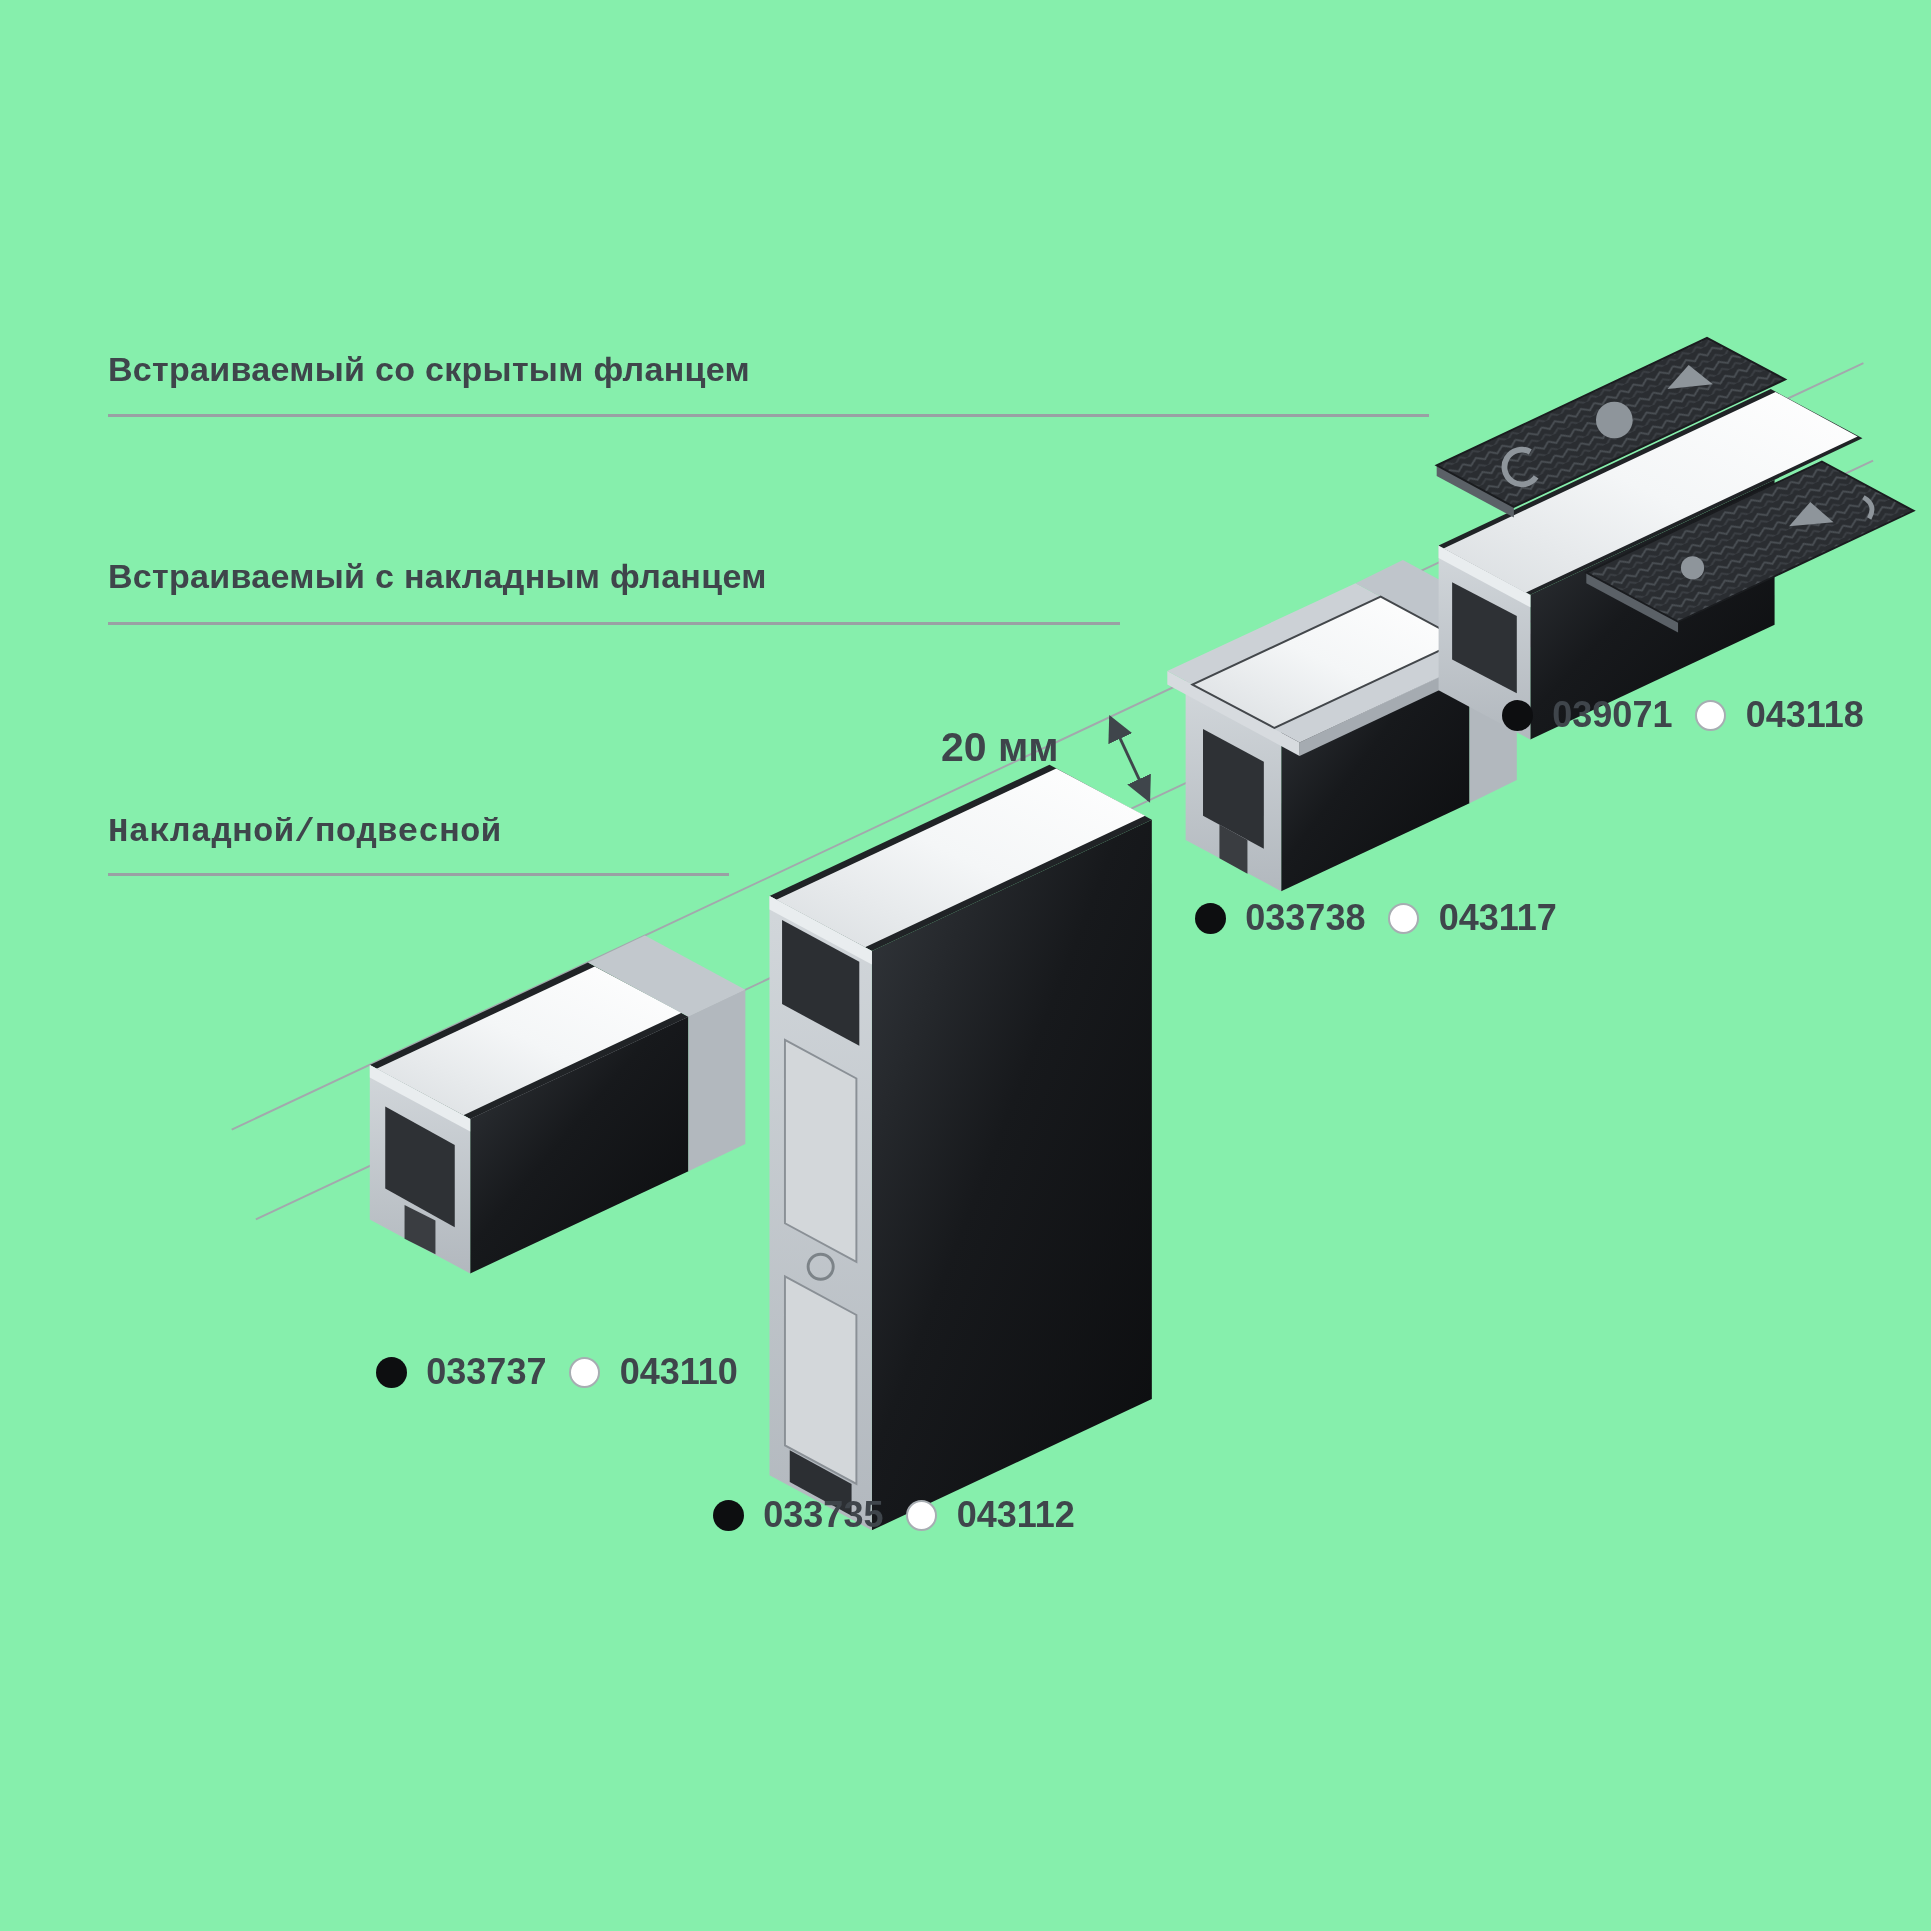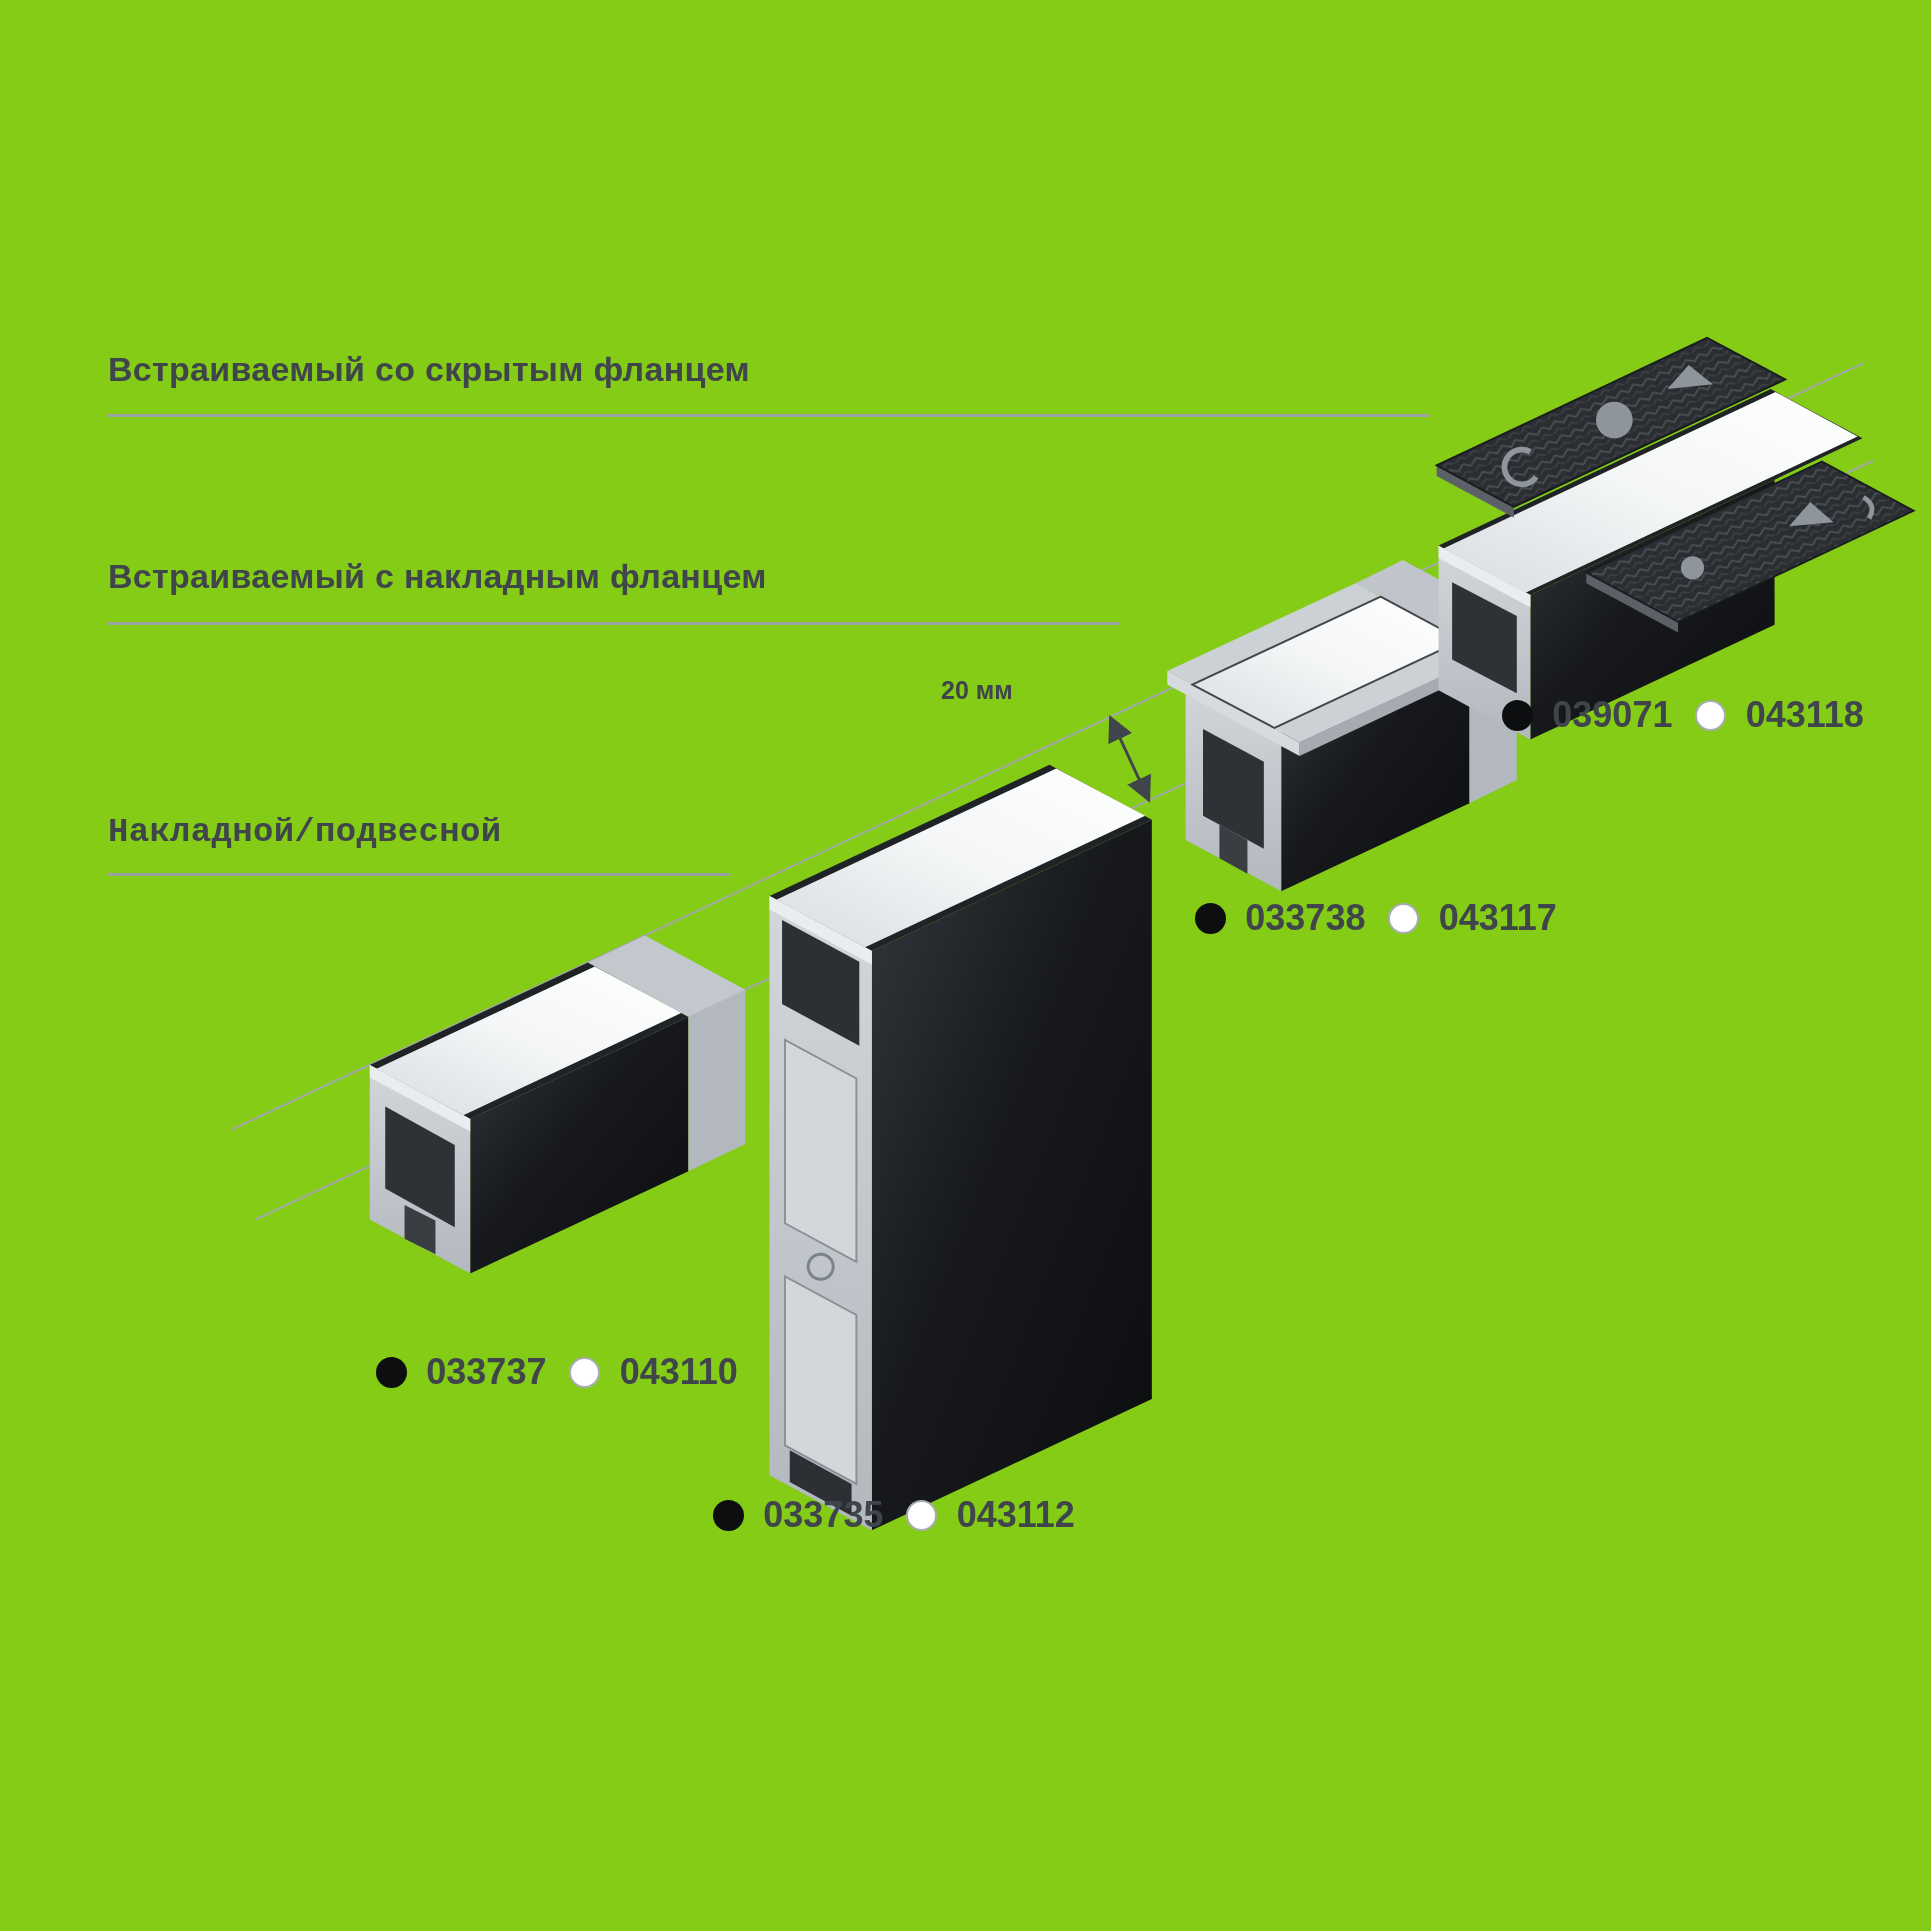--- a/index.html
+++ b/index.html
@@ -1,22 +1,22 @@
 <!DOCTYPE html>
 <html style="--label-text: #3f454b; --code-text: #3f454b; --leader-line: #9aa0a4; --black-swatch: #0d0e10; --white-swatch-border: #a7adb2; --diffuser: #f2f4f6; --aluminum: #c8cdd1; --anodized-black: #17191c; --ceiling-panel: #2a2d31;"><head>
 <meta charset="utf-8">
 <style>
   html,body{margin:0;padding:0;background:#ffffff;}
-  .stage{position:relative;width:1931px;height:1931px;background:#84cc16;overflow:hidden;
+  .stage{position:relative;width:1931px;height:1931px;background:#86efac;overflow:hidden;
          font-family:"Liberation Sans", sans-serif;}
   .art{position:absolute;left:0;top:0;}
   .series-label{position:absolute;font-size:34px;font-weight:700;color:var(--label-text,#3f454b);
                 letter-spacing:0.3px;white-space:nowrap;}
   .leader{position:absolute;height:2.9px;background:var(--leader-line,#9aa0a4);}
-  .dim-label{position:absolute;font-size:25px;font-weight:700;color:var(--label-text,#3f454b);white-space:nowrap;}
+  .dim-label{position:absolute;font-size:41px;font-weight:700;color:var(--label-text,#3f454b);white-space:nowrap;margin-top:48px;}
   .legend{position:absolute;display:flex;flex-direction:row;gap:23px;}
   .legend-row{display:flex;align-items:center;gap:19.3px;}
   .dot{width:31px;height:31px;border-radius:50%;box-sizing:border-box;flex:0 0 auto;}
   .dot-black{background:var(--black-swatch,#0d0e10);}
   .dot-white{background:#ffffff;border:2.9px solid var(--white-swatch-border,#a7adb2);}
   .code{font-size:36px;font-weight:700;color:var(--code-text,#3f454b);line-height:1;}
 </style>
 </head>
 <body>
 

